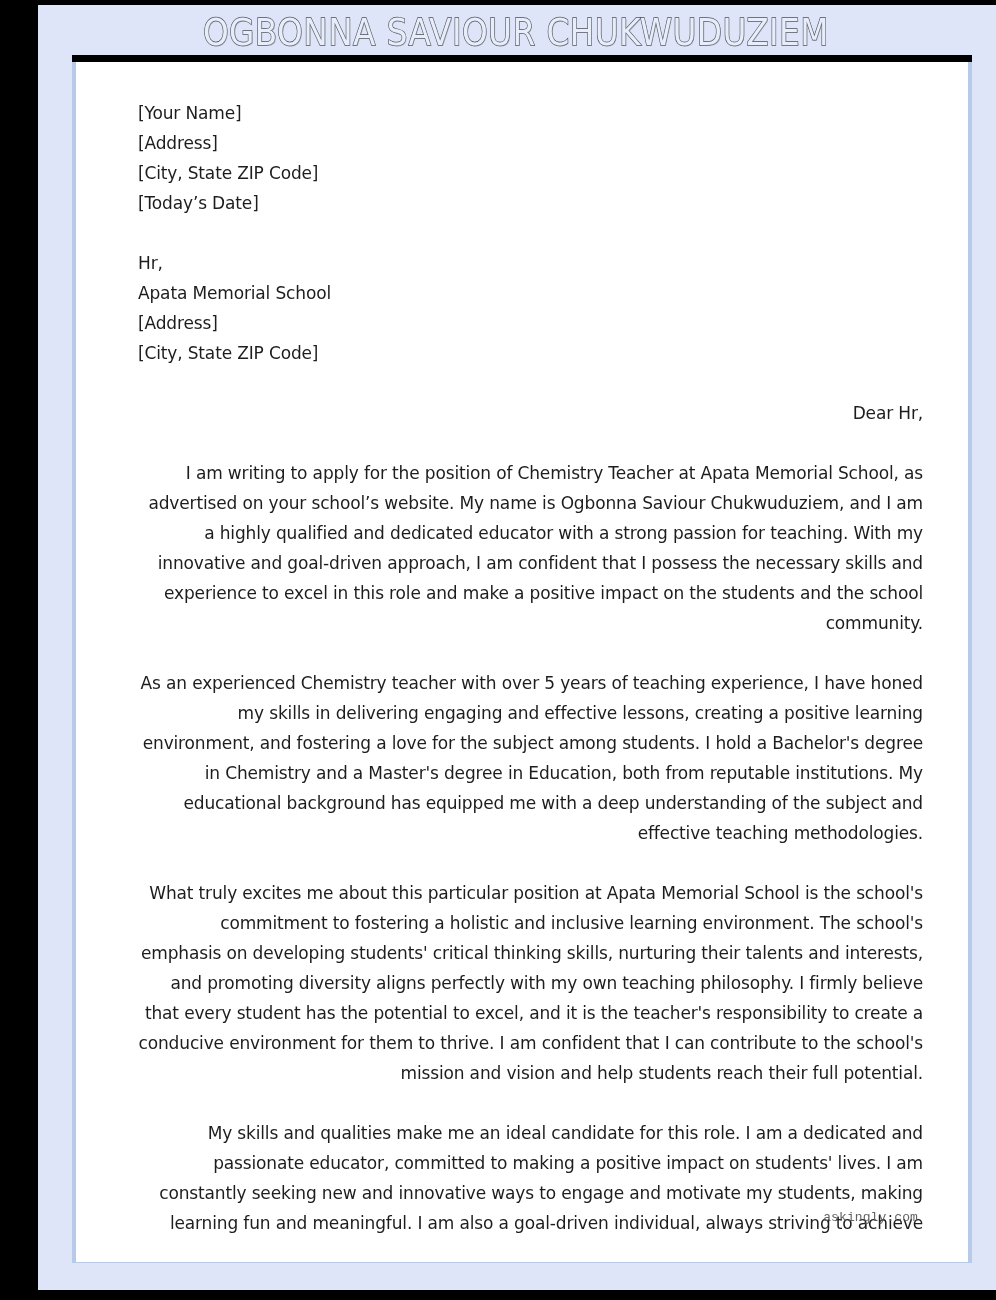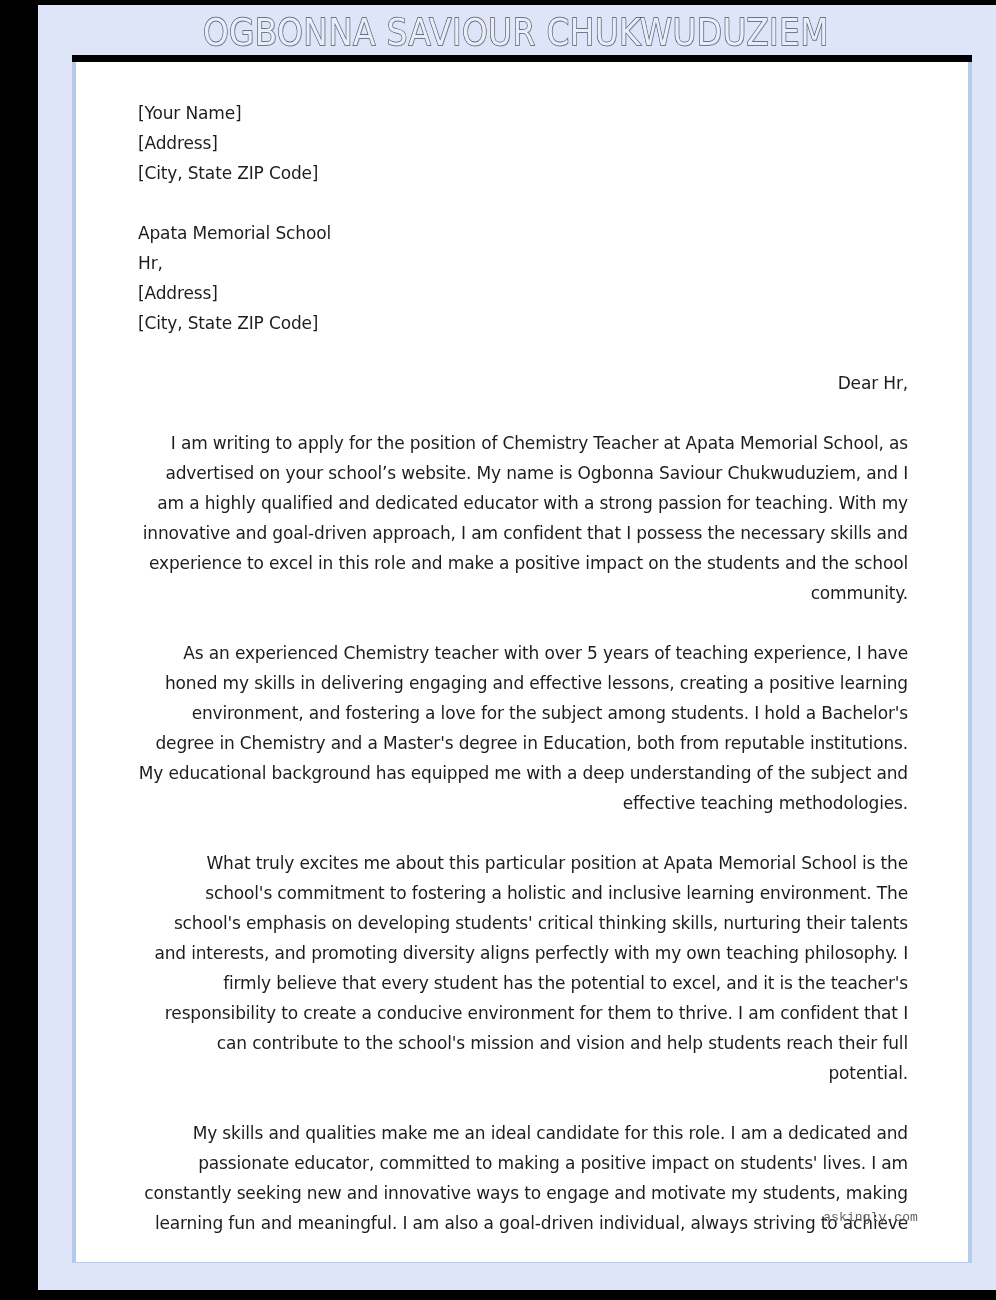--- a/index.html
+++ b/index.html
@@ -92,21 +92,21 @@
     height: 1201px;
     background: #ffffff;
     border-left: 4px solid #b7cbe9;
     border-right: 4px solid #b7cbe9;
     border-bottom: 1px solid #b7cbe9;
     box-sizing: border-box;
     overflow: hidden;
   }
 
   .sheet-inner {
-    padding: 36px 60px 0 62px;
+    padding: 36px 45px 0 62px;
   }
 
   .letter-text {
     font-family: "DejaVu Sans", sans-serif;
     font-size: 17px;
     line-height: 30px;
     color: #1d1d1d;
     letter-spacing: -0.15px;
   }
 
@@ -151,27 +151,28 @@
     <div class="sheet-wrap">
       <div class="sheet-topbar"></div>
 
       <div class="sheet">
         <div class="sheet-inner letter-text">
 
           <div>
             <span class="addr-line">[Your Name]</span>
             <span class="addr-line">[Address]</span>
             <span class="addr-line">[City, State ZIP Code]</span>
+            <span class="addr-line">[Today’s Date]</span>
           </div>
 
           <div class="block-gap"></div>
 
           <div>
+            <span class="addr-line">Hr,</span>
             <span class="addr-line">Apata Memorial School</span>
-            <span class="addr-line">Hr,</span>
             <span class="addr-line">[Address]</span>
             <span class="addr-line">[City, State ZIP Code]</span>
           </div>
 
           <div class="block-gap"></div>
 
           <p class="para">Dear Hr,</p>
 
           <div class="block-gap"></div>
 

